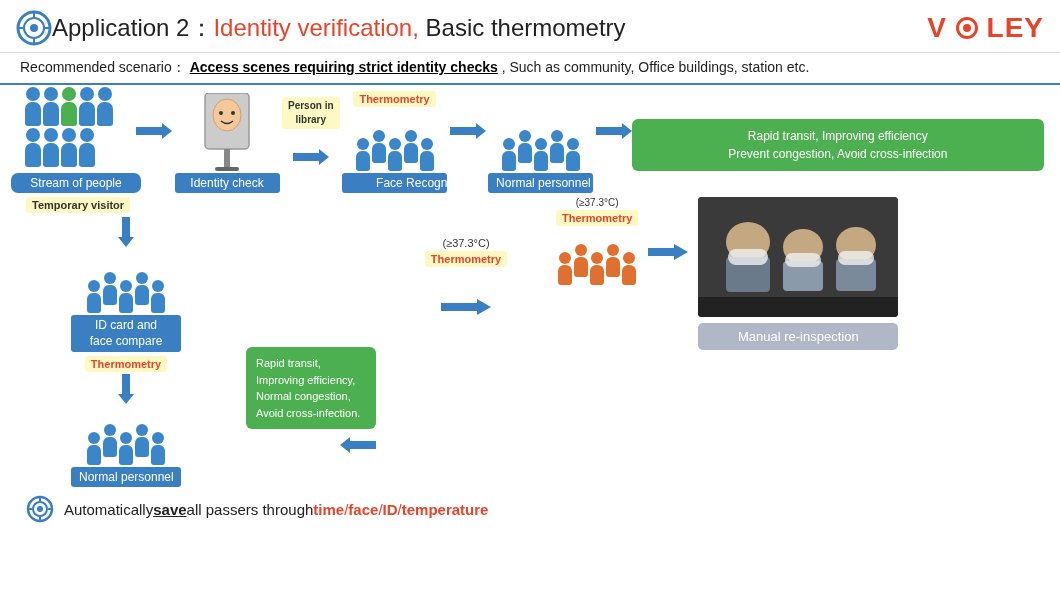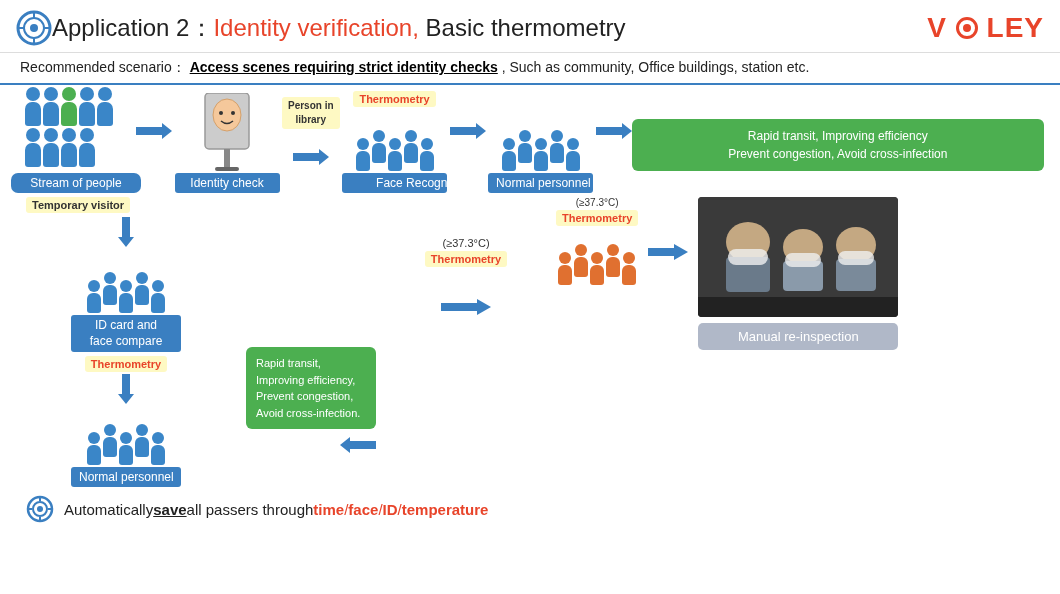--- a/index.html
+++ b/index.html
@@ -394,21 +394,21 @@
             </div>
         </div>
         <div class="flow-label" style="width:110px; text-align:center;">Normal personnel</div>
       </div>
     </div>
 
     <div style="display:flex; flex-direction:column; justify-content:flex-end; padding-bottom: 28px;">
       <div class="green-box" style="font-size:11px; padding:8px 10px; text-align:left; width:130px;">
         <div>Rapid transit,</div>
         <div>Improving efficiency,</div>
-        <div>Prevent congestion,</div>
+        <div>Normal congestion,</div>
         <div>Avoid cross-infection.</div>
       </div>
 
       <div style="display:flex; align-items:center; height:28px; margin-top:2px; justify-content:flex-end;">
         <svg width="50" height="16" viewBox="0 0 50 16">
             <polygon points="50,4 24,4 24,0 14,8 24,16 24,12 50,12" fill="#3a7fc1"></polygon>
           </svg>
       </div>
     </div>
 

